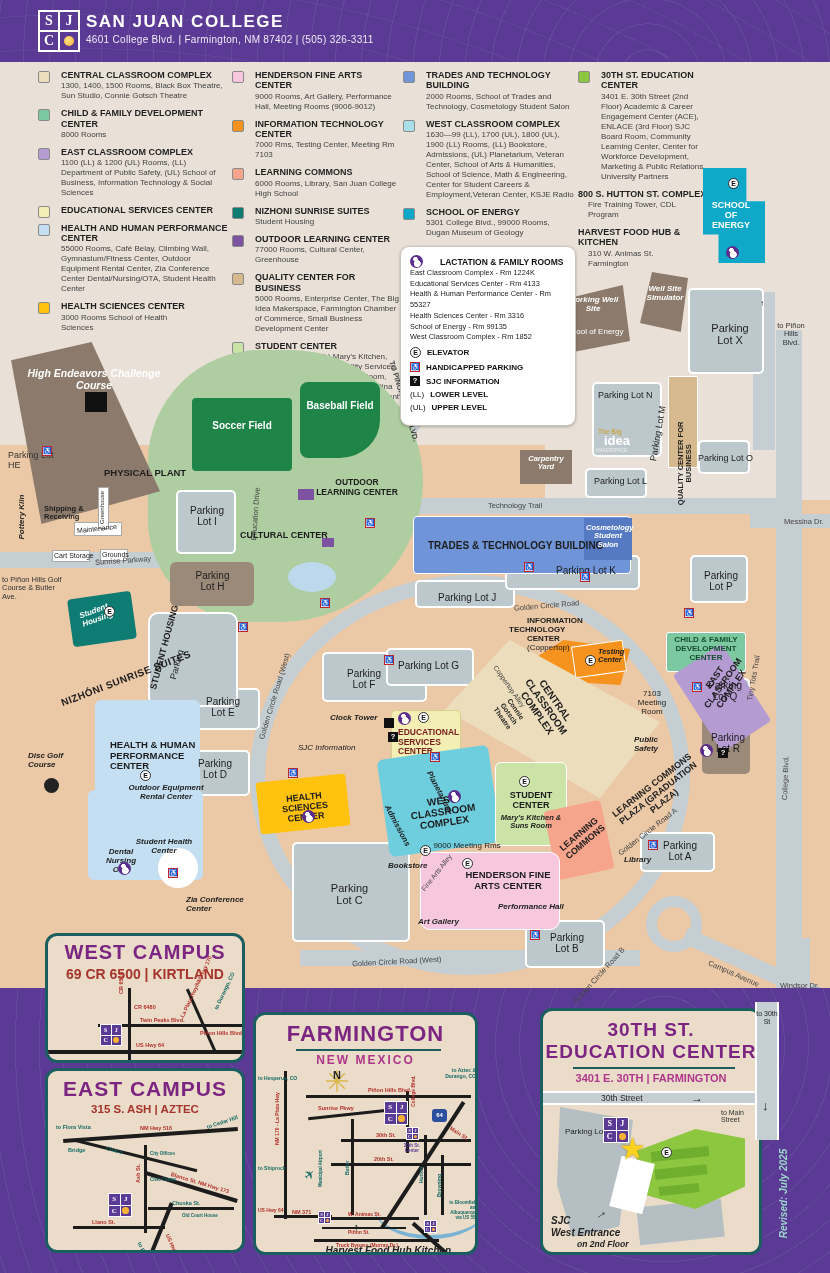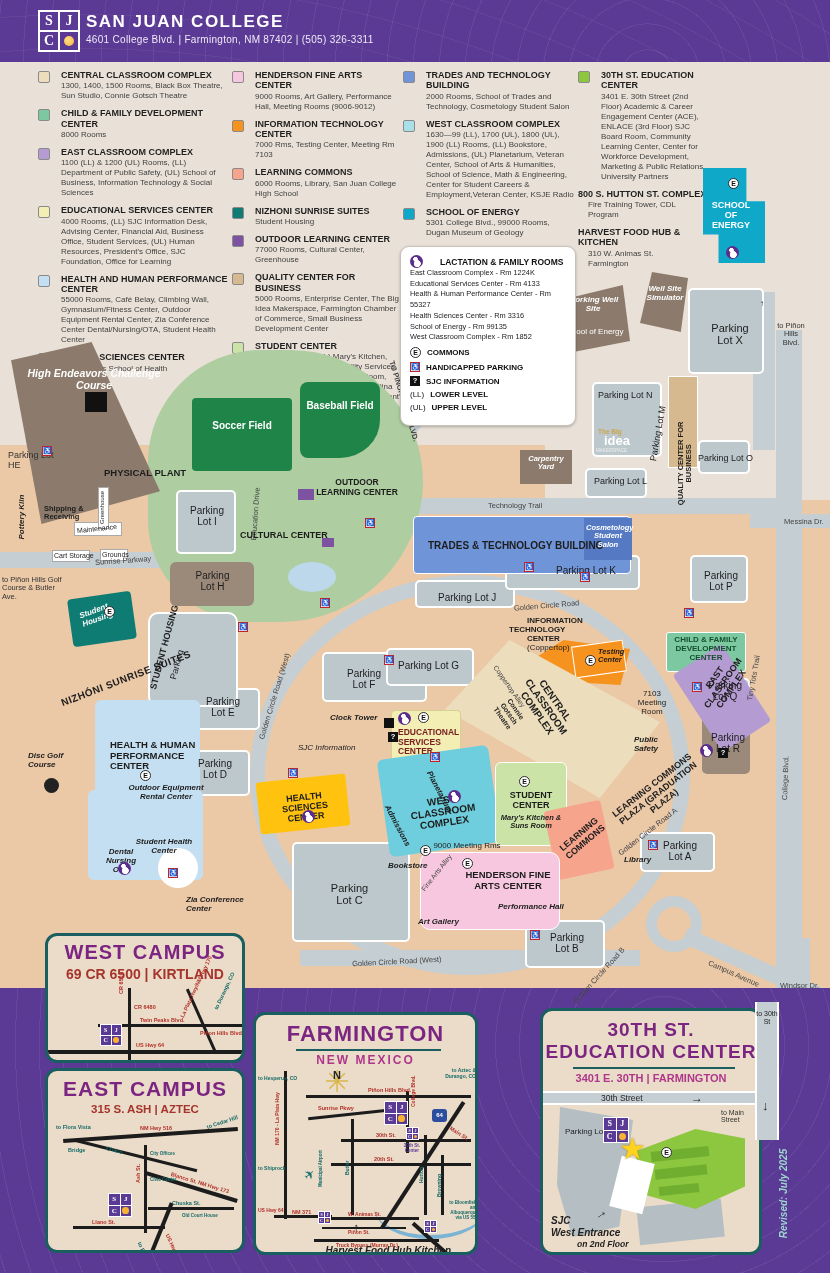--- a/index.html
+++ b/index.html
@@ -87,21 +87,20 @@
         <div class="lg-d">8000 Rooms</div>
       </div>
     <div class="entry">
         <span class="sw" style="background: rgb(180, 155, 209);"></span>
         <div class="lg-h">EAST CLASSROOM COMPLEX</div>
         <div class="lg-d">1100 (LL) &amp; 1200 (UL) Rooms, (LL) Department of Public Safety, (UL) School of Business, Information Technology &amp; Social Sciences</div>
       </div>
     <div class="entry">
         <span class="sw" style="background: rgb(242, 238, 180);"></span>
         <div class="lg-h">EDUCATIONAL SERVICES CENTER</div>
-        <div class="lg-d">4000 Rooms, (LL) SJC Information Desk, Advising Center, Financial Aid, Business Office, Student Services, (UL) Human Resources, President's Office, SJC Foundation, Office for Learning</div>
       </div>
     <div class="entry">
         <span class="sw" style="background: rgb(197, 223, 242);"></span>
         <div class="lg-h">HEALTH AND HUMAN PERFORMANCE CENTER</div>
         <div class="lg-d">55000 Rooms, Café Belay, Climbing Wall, Gymnasium/Fitness Center, Outdoor Equipment Rental Center, Zia Conference Center Dental/Nursing/OTA, Student Health Center</div>
       </div>
     <div class="entry">
         <span class="sw" style="background: rgb(255, 194, 14);"></span>
         <div class="lg-h">HEALTH SCIENCES CENTER</div>
         <div class="lg-d" style="width:110px">3000 Rooms School of Health Sciences</div>
@@ -183,21 +182,21 @@
       <span class="ib-title">LACTATION &amp; FAMILY ROOMS</span>
     </div>
     <div class="ib-line">East Classroom Complex - Rm 1224K</div>
     <div class="ib-line">Educational Services Center - Rm 4133</div>
     <div class="ib-line">Health &amp; Human Performance Center - Rm 55327</div>
     <div class="ib-line">Health Sciences Center - Rm 3316</div>
     <div class="ib-line">School of Energy - Rm 99135</div>
     <div class="ib-line">West Classroom Complex - Rm 1852</div>
     <div class="ib-sym">
         <span class="el" style="position:relative">E</span>
-        <span>COMMONS</span>
+        <span>ELEVATOR</span>
       </div>
     <div class="ib-sym">
         <span class="hc" style="position:relative">♿</span>
         <span>HANDICAPPED PARKING</span>
       </div>
     <div class="ib-sym">
         <span class="isq" style="position:relative">?</span>
         <span>SJC INFORMATION</span>
       </div>
     <div class="ib-sym">

